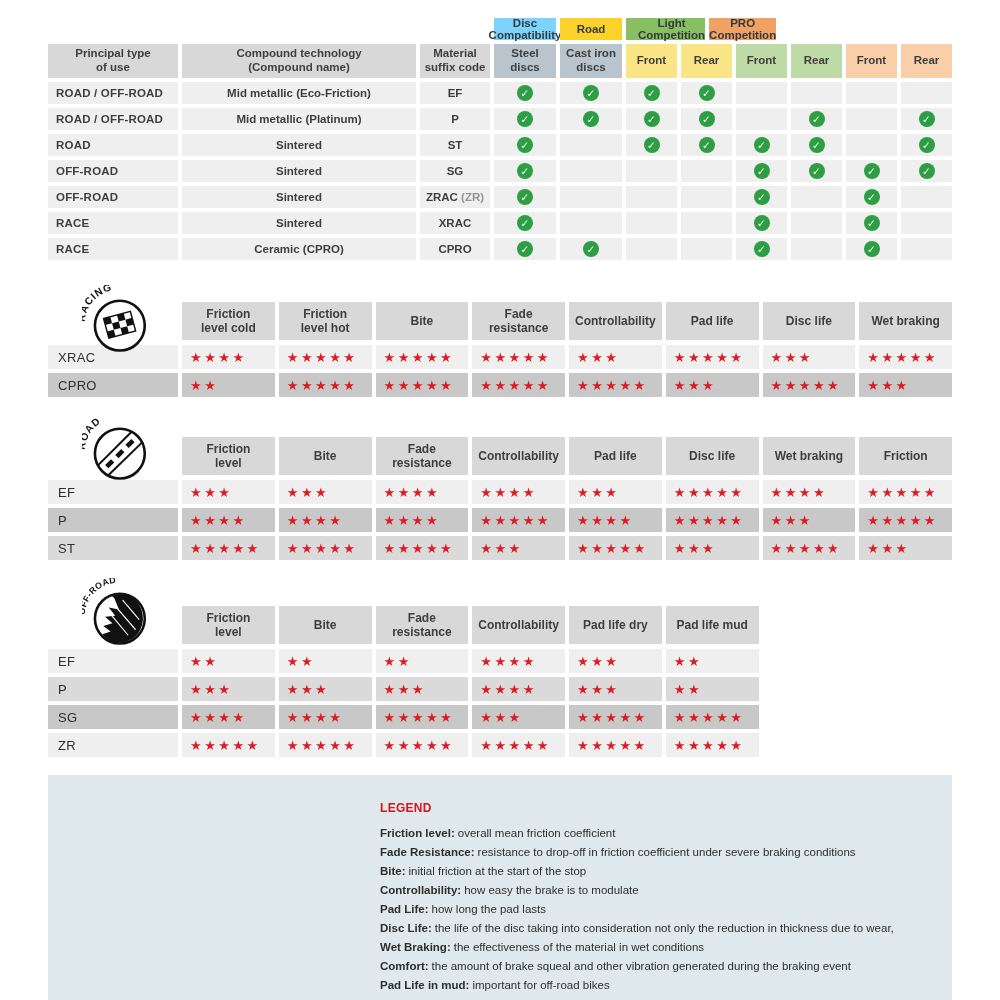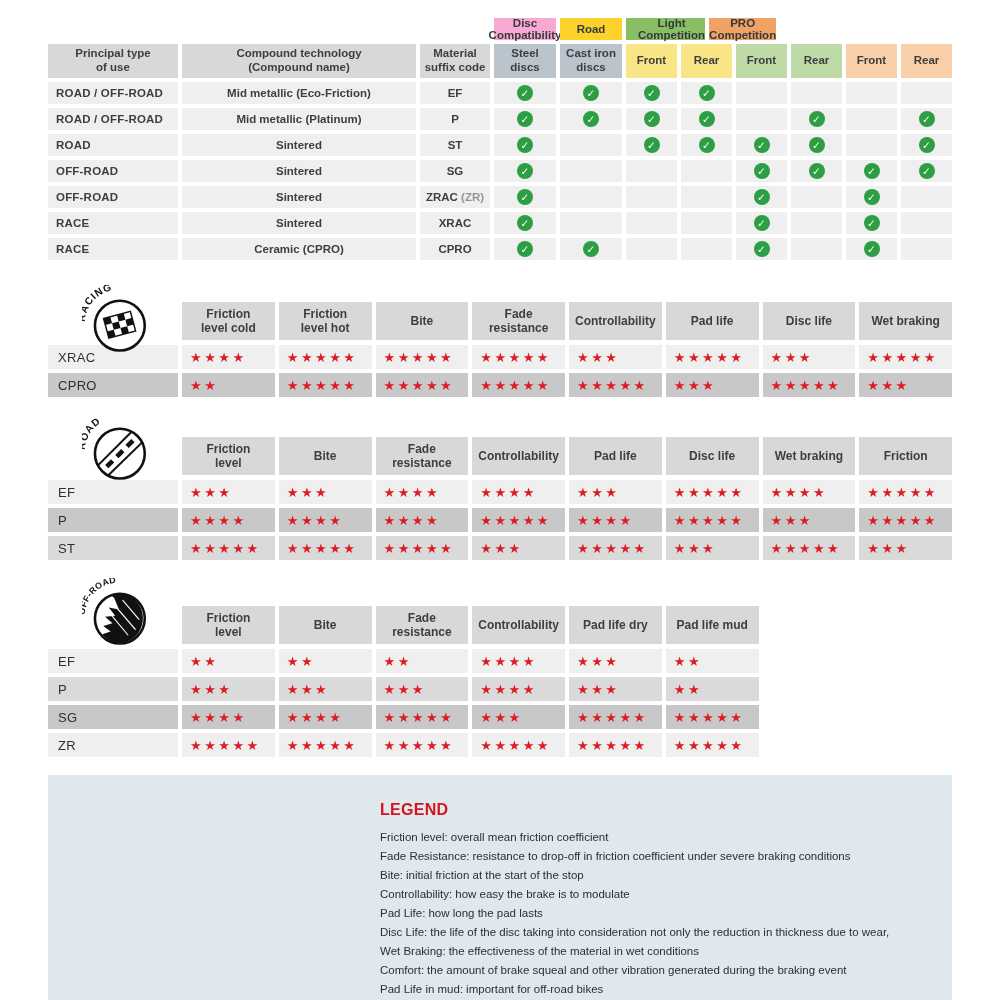--- a/index.html
+++ b/index.html
@@ -8,21 +8,21 @@
 
   
   .g11{display:grid;grid-template-columns:130px 234px 70px 62px 62px repeat(6,1fr);column-gap:4px;margin-bottom:4px;}
   .g9{display:grid;grid-template-columns:130px repeat(8,1fr);column-gap:4px;margin-bottom:4px;}
 
   .cell{display:flex;align-items:center;justify-content:center;text-align:center;box-sizing:border-box;}
 
   
   .grow .cell{height:22px;font-size:11.5px;font-weight:bold;color:#33393f;}
   .gspacer{grid-column:1/4;}
-  .g-disc{background:#f9a8d4;}
+  .g-disc{background:#7dd3fc;}
   .g-road{background:#fdd32b;}
   .g-lc{background:#89bf63;padding-left:12px;}
   .g-pro{background:#f0a164;}
   .subrow .cell{height:34px;font-size:11.5px;font-weight:bold;white-space:pre-line;line-height:1.18;}
   .hgray{background:#d8d8d8;}
   .t-disc{background:#bac4cc;}
   .t-road{background:#f9e486;}
   .t-lc{background:#bedaa7;}
   .t-pro{background:#f8cfa9;}
   .trow .cell{height:22px;background:#efefef;font-size:11.5px;}
@@ -43,23 +43,23 @@
   .srow .cell{height:24px;font-size:13px;}
   .srow .rlabel{justify-content:flex-start;padding-left:10px;text-align:left;color:#2f2f2f;letter-spacing:.3px;}
   .srow .stars{justify-content:flex-start;padding-left:8px;color:#dc1c22;font-size:13px;letter-spacing:2.5px;overflow:hidden;}
   .light{background:#efefef;}
   .mid{background:#dadada;}
   .dark{background:#c8c8c8;}
   .srow .stars:empty{background:transparent !important;}
 
   
   .legend{margin-top:18px;background:#dfe8ec;box-sizing:border-box;padding:26px 20px 26px 332px;min-height:206px;}
-  .lg-title{color:#d6141c;font-weight:bold;font-size:16px;letter-spacing:.3px;margin-bottom:9px;}
+  .lg-title{color:#d6141c;font-weight:bold;font-size:12px;letter-spacing:.3px;margin-bottom:9px;}
   .lg-line{font-size:11.5px;color:#2e2e2e;line-height:19px;}
-  .lg-term{font-weight:normal;margin-right:3px;}
+  .lg-term{font-weight:bold;margin-right:3px;}
 </style>
 </head>
 <body>
 
 <div class="wrap">
 
   <div class="top-table">
 
     <div class="g11 grow">
       <div class="gspacer"></div>

